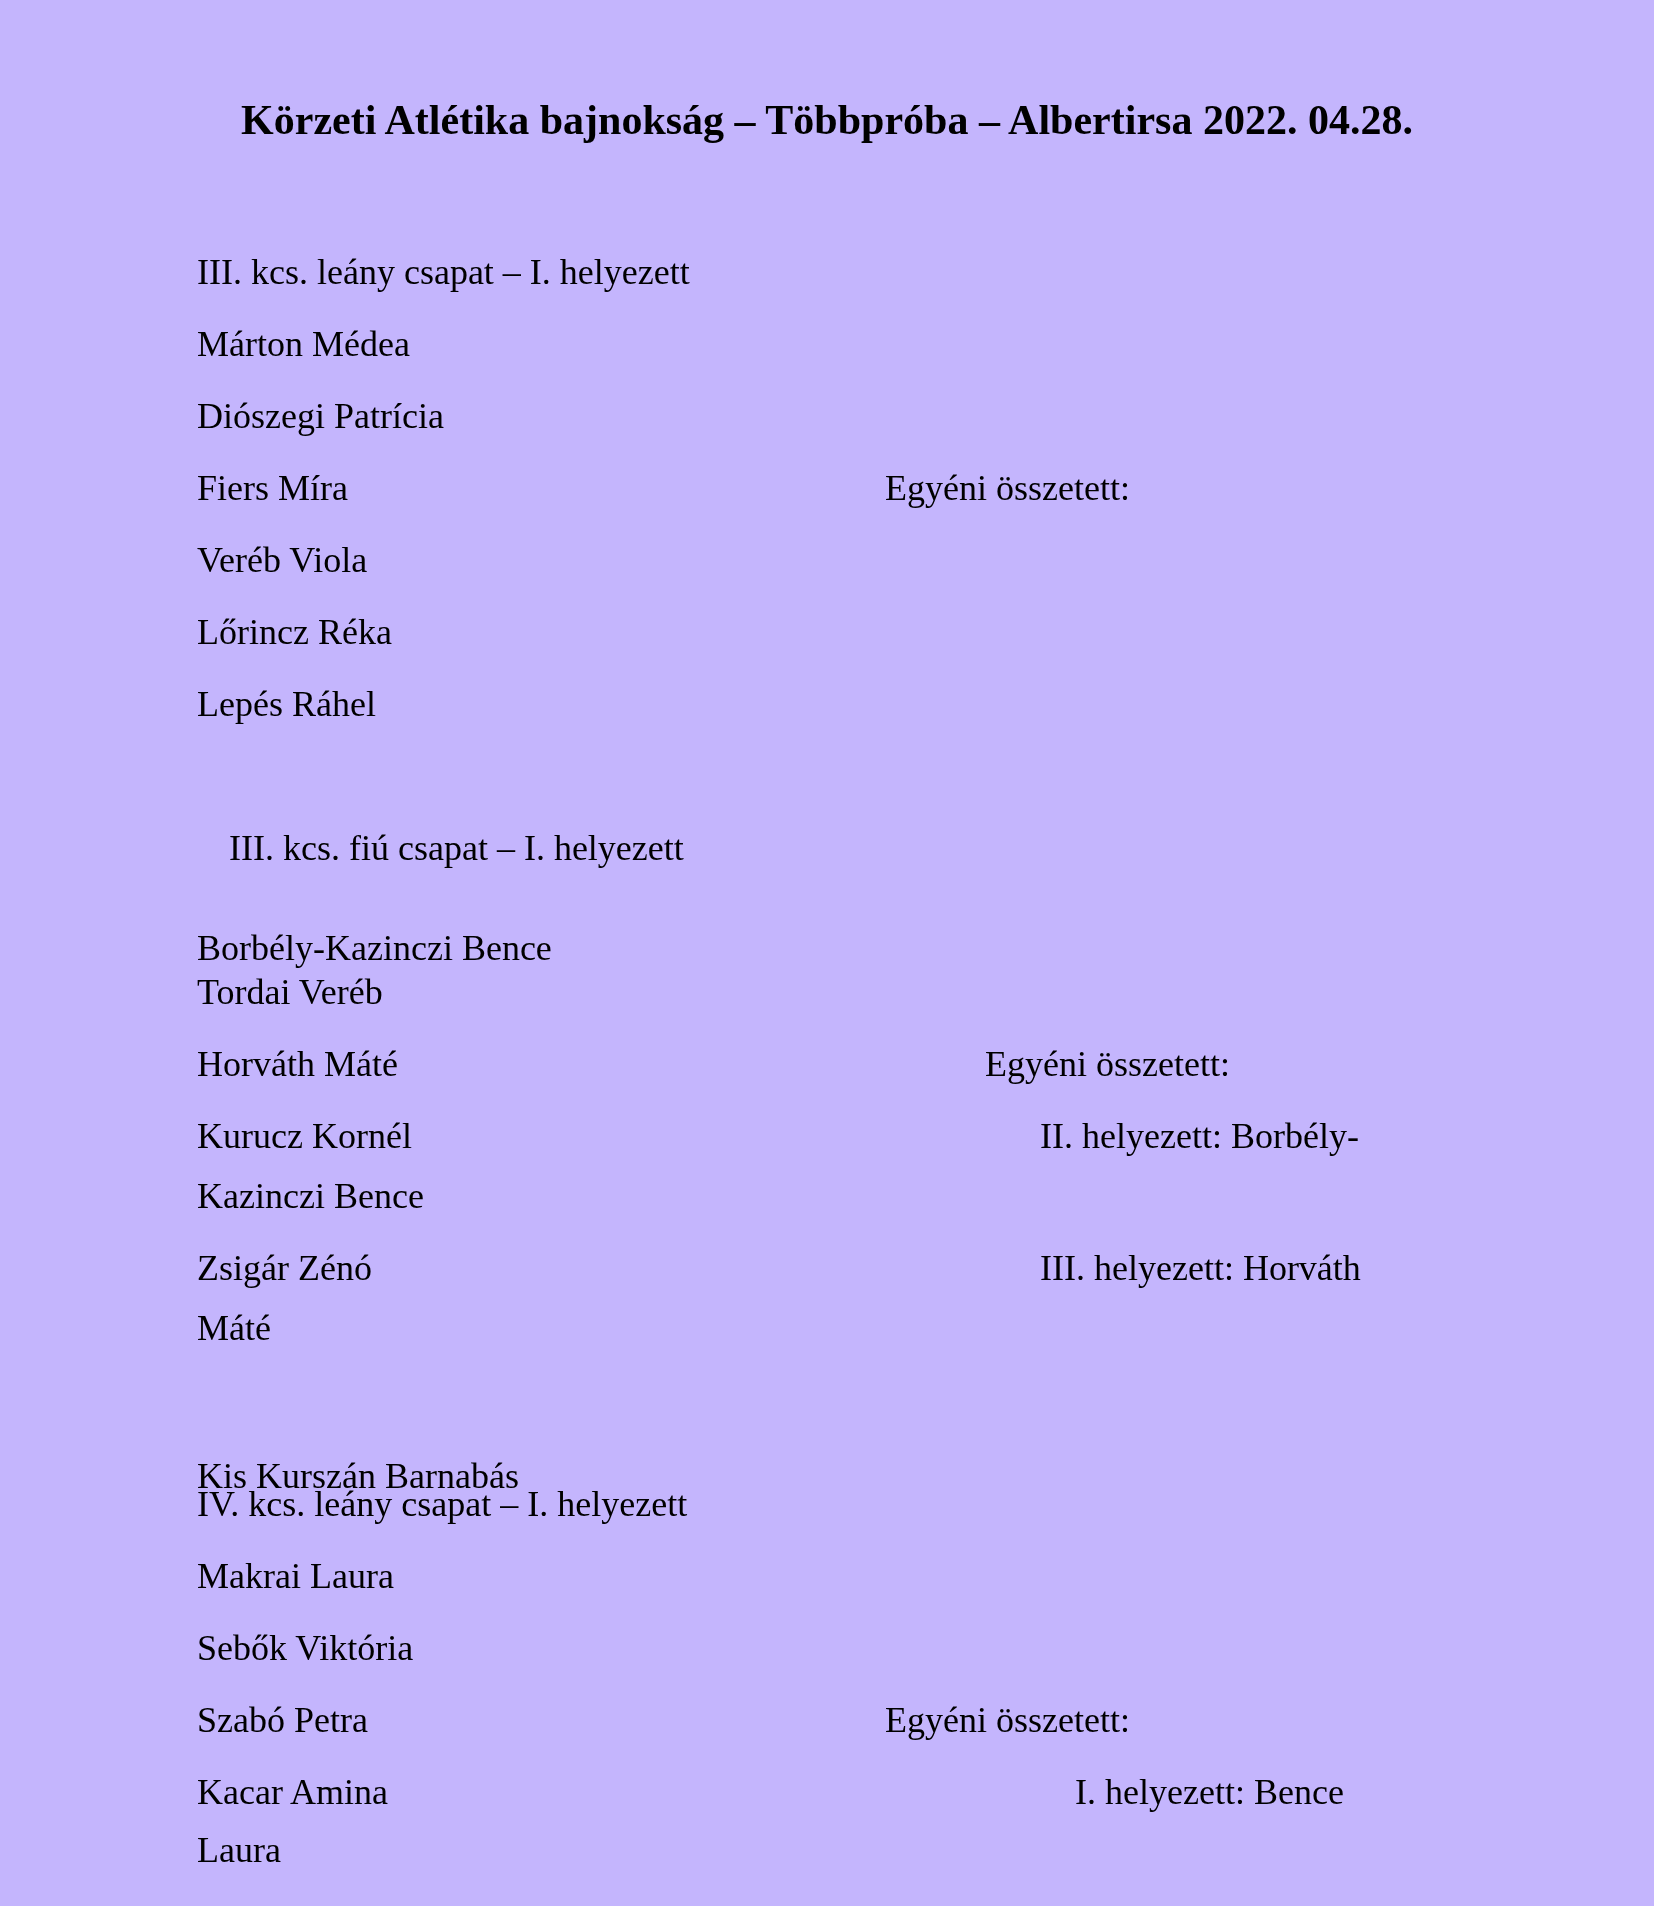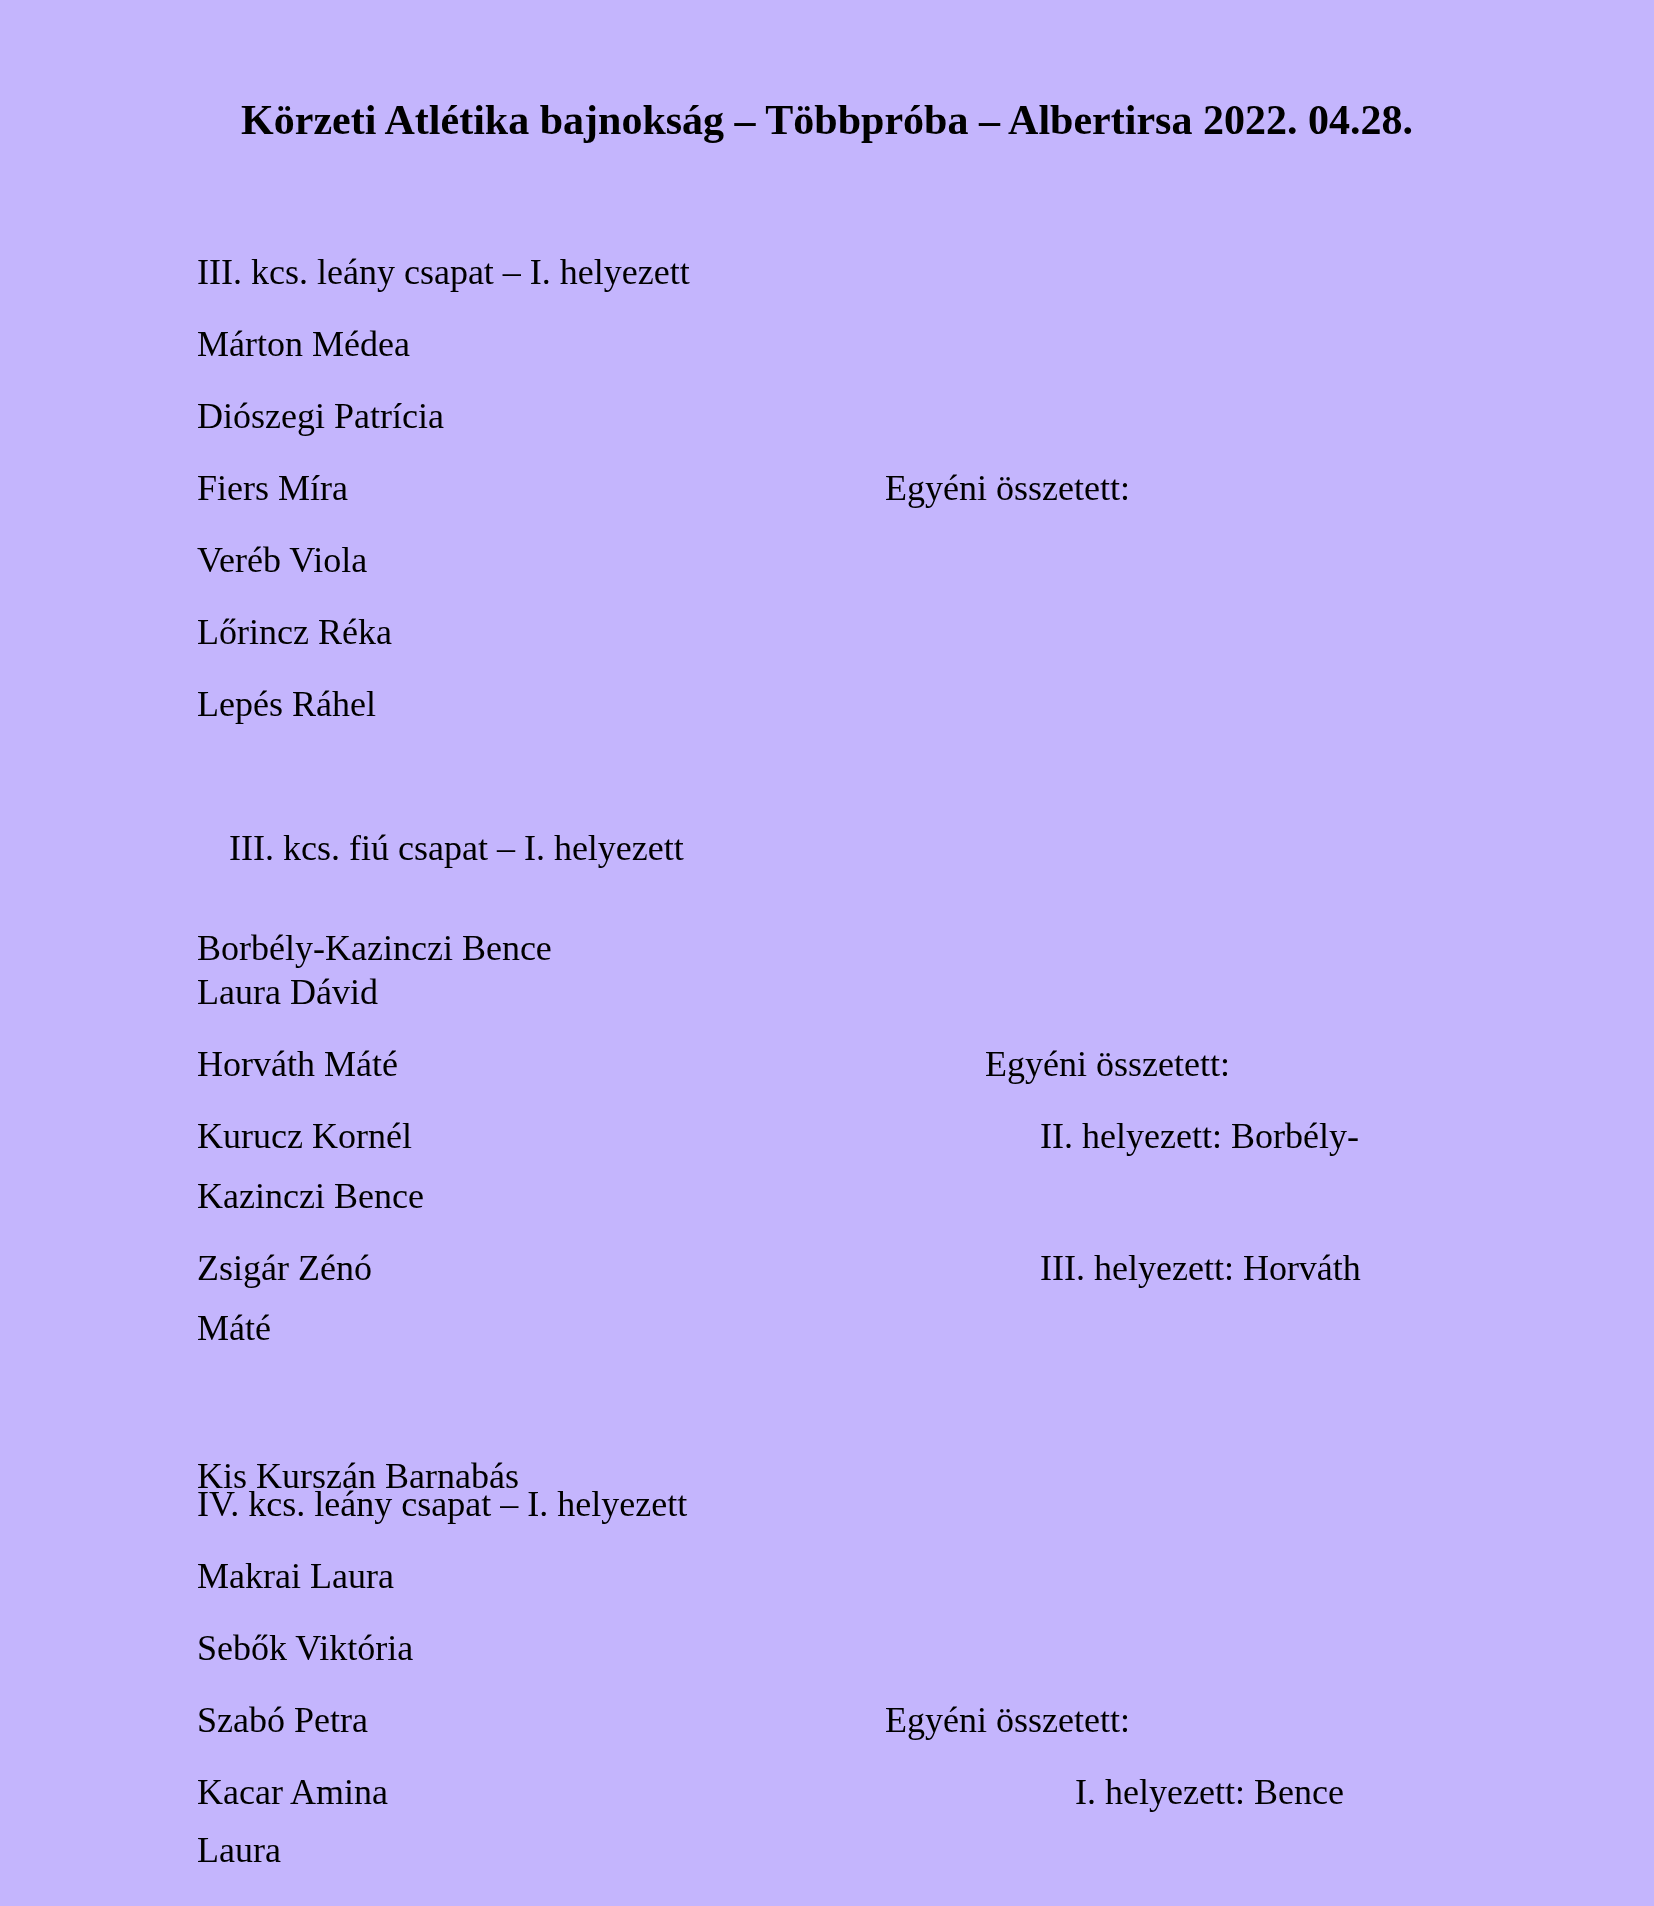--- a/index.html
+++ b/index.html
@@ -54,21 +54,21 @@
   <div id="lines-container">
       <div class="text-line" style="top: 247px;"><span class="left-text">III. kcs. leány csapat – I. helyezett</span></div>
       <div class="text-line" style="top: 319px;"><span class="left-text">Márton Médea</span></div>
       <div class="text-line" style="top: 391px;"><span class="left-text">Diószegi Patrícia</span></div>
       <div class="text-line" style="top: 463px;"><span class="left-text">Fiers Míra</span><span class="right-text" style="left: 885px;">Egyéni összetett:</span></div>
       <div class="text-line" style="top: 535px;"><span class="left-text">Veréb Viola</span></div>
       <div class="text-line" style="top: 607px;"><span class="left-text">Lőrincz Réka</span></div>
       <div class="text-line" style="top: 679px;"><span class="left-text">Lepés Ráhel</span></div>
       <div class="text-line" style="top: 823px; padding-left: 32px;"><span class="left-text">III. kcs. fiú csapat – I. helyezett</span></div>
       <div class="text-line" style="top: 895px; margin-top: 28px;"><span class="left-text">Borbély-Kazinczi Bence</span></div>
-      <div class="text-line" style="top: 967px;"><span class="left-text">Laura Dávid</span></div>
+      <div class="text-line" style="top: 967px;"><span class="left-text">Tordai Veréb</span></div>
       <div class="text-line" style="top: 1039px;"><span class="left-text">Horváth Máté</span><span class="right-text" style="left: 985px;">Egyéni összetett:</span></div>
       <div class="text-line" style="top: 1111px;"><span class="left-text">Kurucz Kornél</span><span class="right-text" style="left: 1040px;">II. helyezett: Borbély-</span></div>
       <div class="text-line" style="top: 1171px;"><span class="left-text">Kazinczi Bence</span></div>
       <div class="text-line" style="top: 1243px;"><span class="left-text">Zsigár Zénó</span><span class="right-text" style="left: 1040px;">III. helyezett: Horváth</span></div>
       <div class="text-line" style="top: 1303px;"><span class="left-text">Máté</span></div>
       <div class="text-line" style="top: 1451px;"><span class="left-text">Kis Kurszán Barnabás</span></div>
       <div class="text-line" style="top: 1479px;"><span class="left-text">IV. kcs. leány csapat – I. helyezett</span></div>
       <div class="text-line" style="top: 1551px;"><span class="left-text">Makrai Laura</span></div>
       <div class="text-line" style="top: 1623px;"><span class="left-text">Sebők Viktória</span></div>
       <div class="text-line" style="top: 1695px;"><span class="left-text">Szabó Petra</span><span class="right-text" style="left: 885px;">Egyéni összetett:</span></div>

